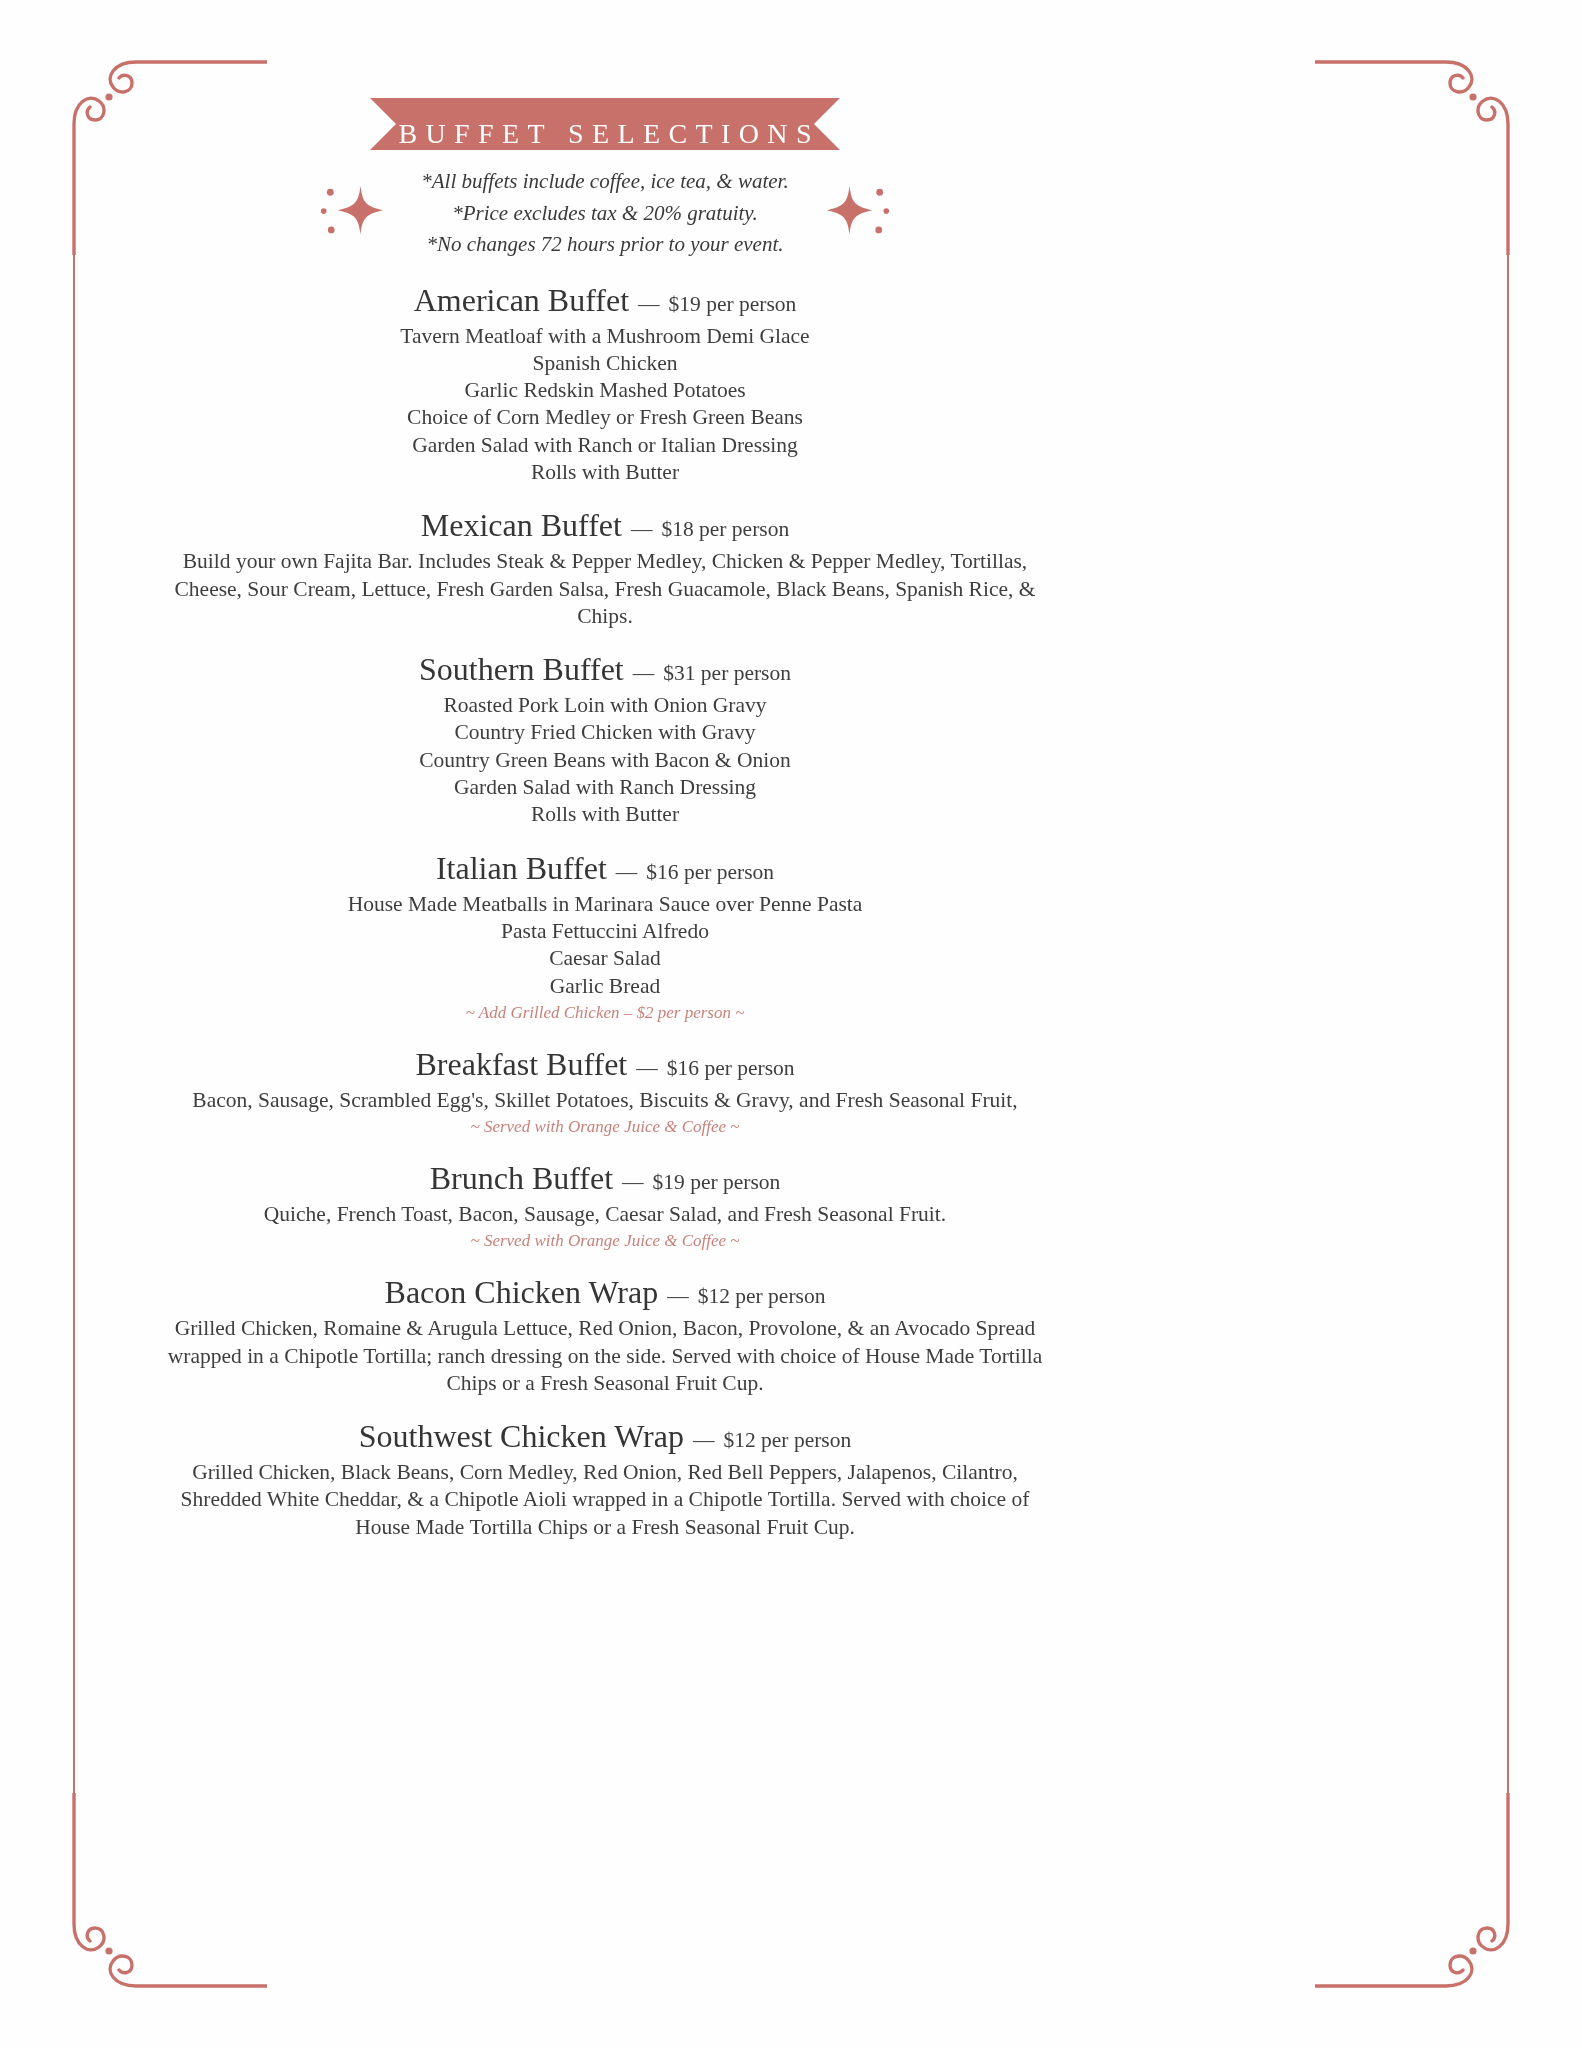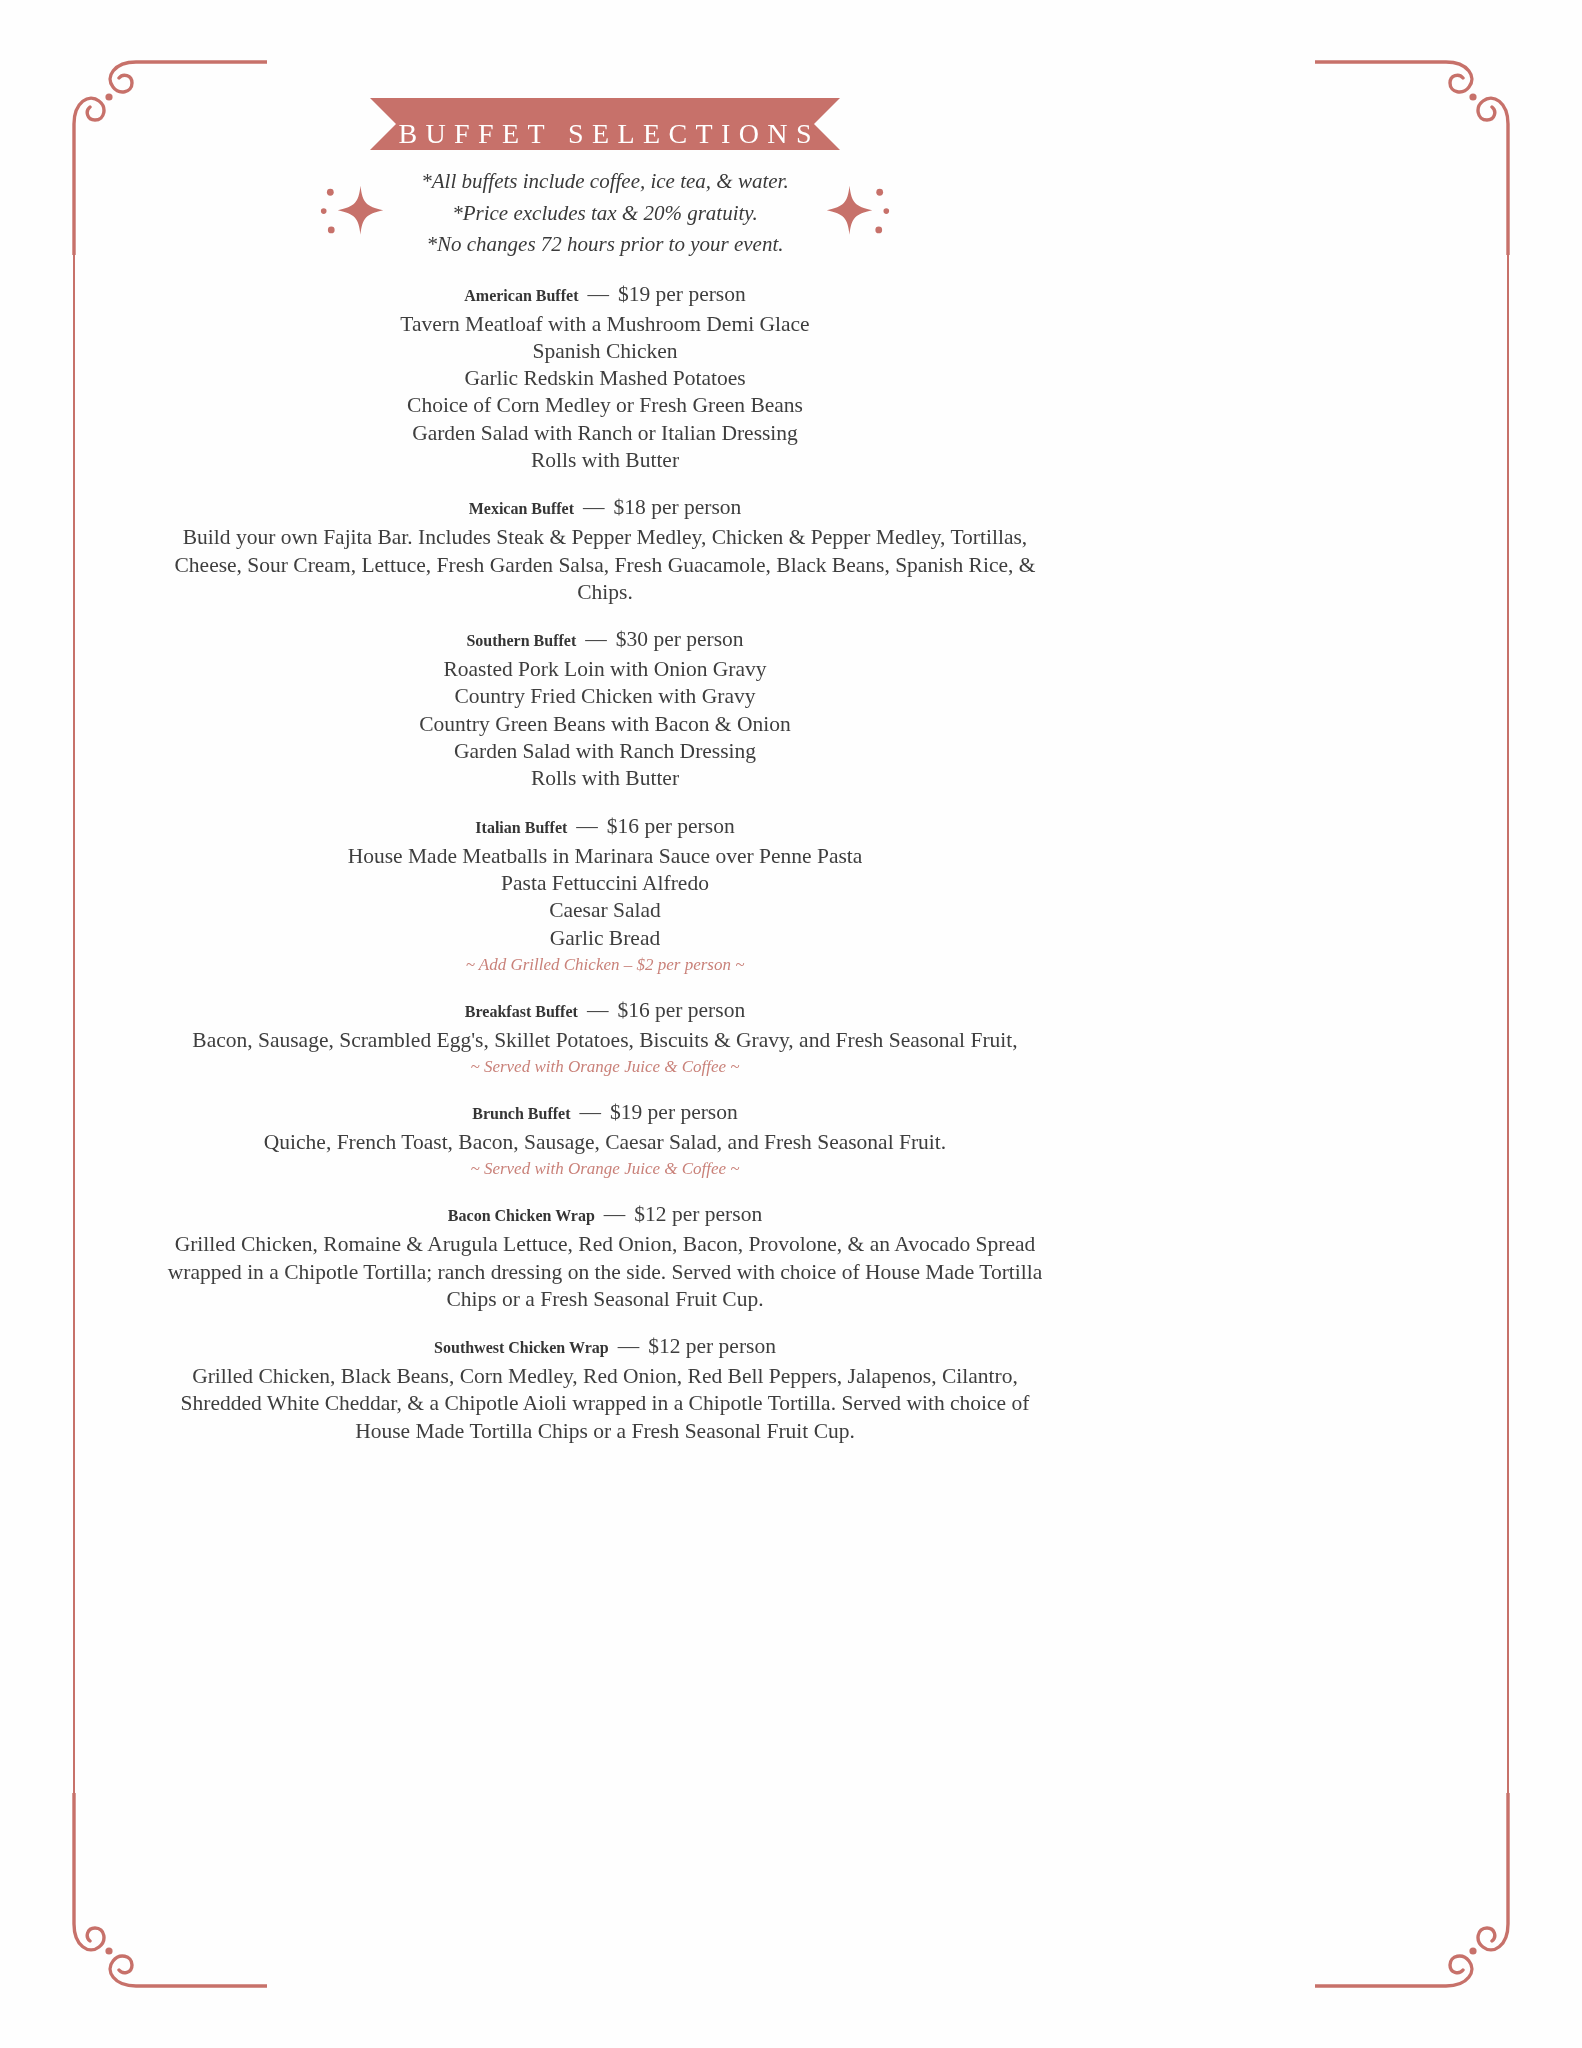--- a/index.html
+++ b/index.html
@@ -31,21 +31,21 @@
   }
   
   .notes-row{display:flex;align-items:center;justify-content:center;gap:36px;margin-bottom:10px;}
   .sparkle{width:66px;height:66px;flex:0 0 auto;}
   .sparkle.right{transform:scaleX(-1);}
   .notes{font-style:italic;font-size:21px;line-height:1.5;color:#3a3a3a;}
   
   .menu-sections{margin-top:14px;}
   .menu-section{margin-top:21px;}
   .heading{margin:0 0 4px 0;display:flex;justify-content:center;align-items:baseline;gap:9px;font-weight:normal;}
-  .sec-name{font-size:16px;font-weight:bold;color:#353535;}
+  .sec-name{font-size:32px;font-weight:normal;color:#353535;}
   .sec-dash,.sec-price{font-size:21.5px;color:#3e3e3e;}
   .line{font-size:21.5px;line-height:1.27;}
   .para{font-size:21.5px;line-height:1.27;max-width:900px;margin:0 auto;}
   .accent-note{font-size:17px;font-style:italic;color:#c98179;line-height:1.35;margin-top:2px;}
 </style>
 </head>
 <body>
 
 <svg width="0" height="0" style="position:absolute" aria-hidden="true">
   <defs>
@@ -120,21 +120,21 @@
         <span class="sec-dash">—</span>
         <span class="sec-price">$18 per person</span>
       </h2>
       <div class="para">Build your own Fajita Bar. Includes Steak &amp; Pepper Medley, Chicken &amp; Pepper Medley, Tortillas, Cheese, Sour Cream, Lettuce, Fresh Garden Salsa, Fresh Guacamole, Black Beans, Spanish Rice, &amp; Chips.</div>
     </section>
 
     <section class="menu-section">
       <h2 class="heading">
         <span class="sec-name">Southern Buffet</span>
         <span class="sec-dash">—</span>
-        <span class="sec-price">$30 per person</span>
+        <span class="sec-price">$31 per person</span>
       </h2>
       <div class="line">Roasted Pork Loin with Onion Gravy</div>
       <div class="line">Country Fried Chicken with Gravy</div>
       <div class="line">Country Green Beans with Bacon &amp; Onion</div>
       <div class="line">Garden Salad with Ranch Dressing</div>
       <div class="line">Rolls with Butter</div>
     </section>
 
     <section class="menu-section">
       <h2 class="heading">

